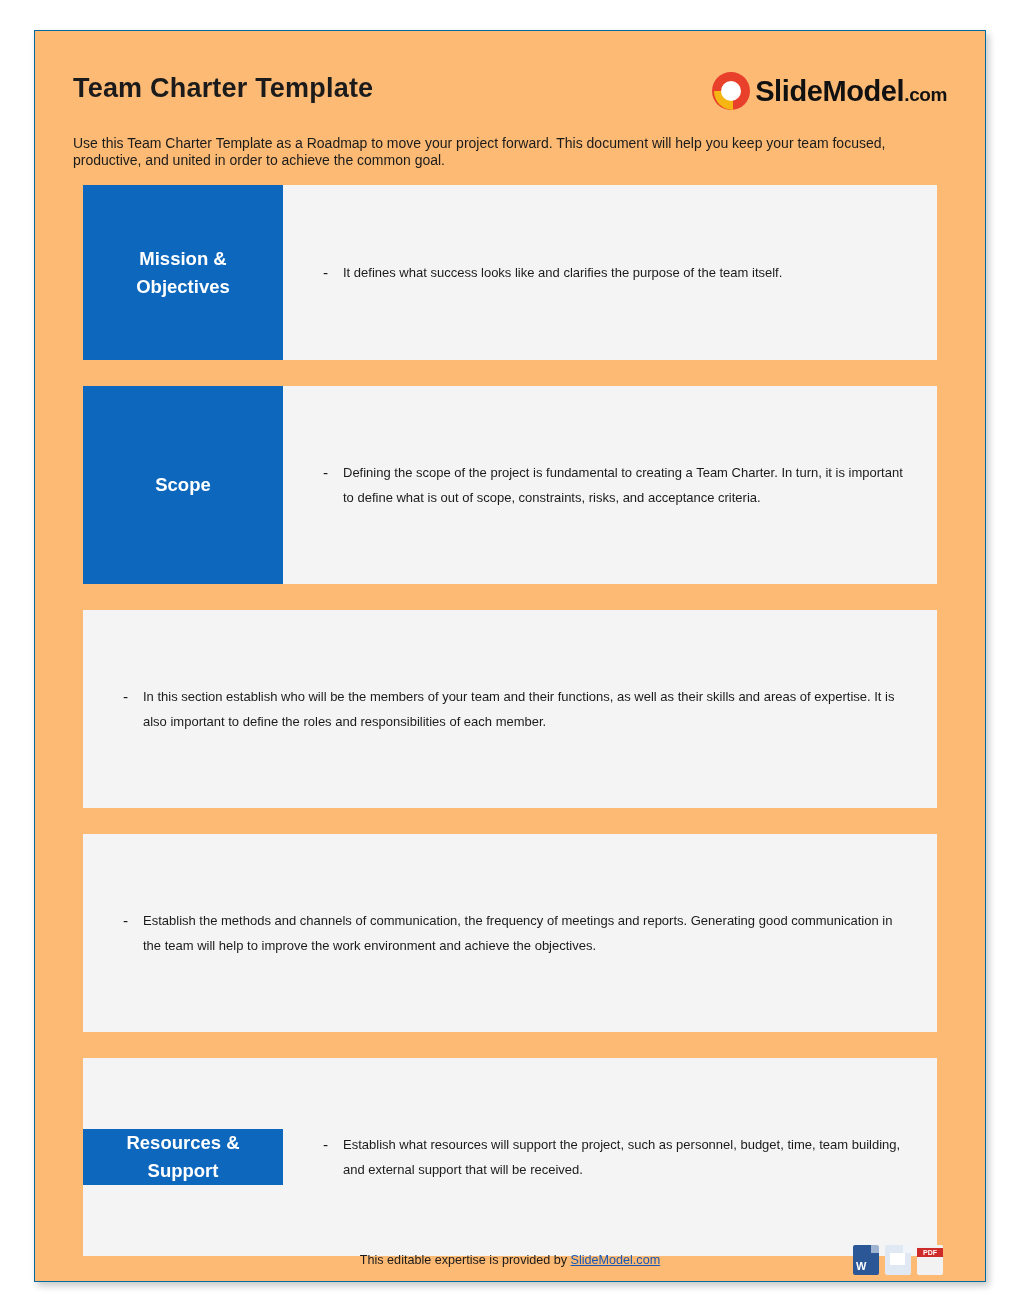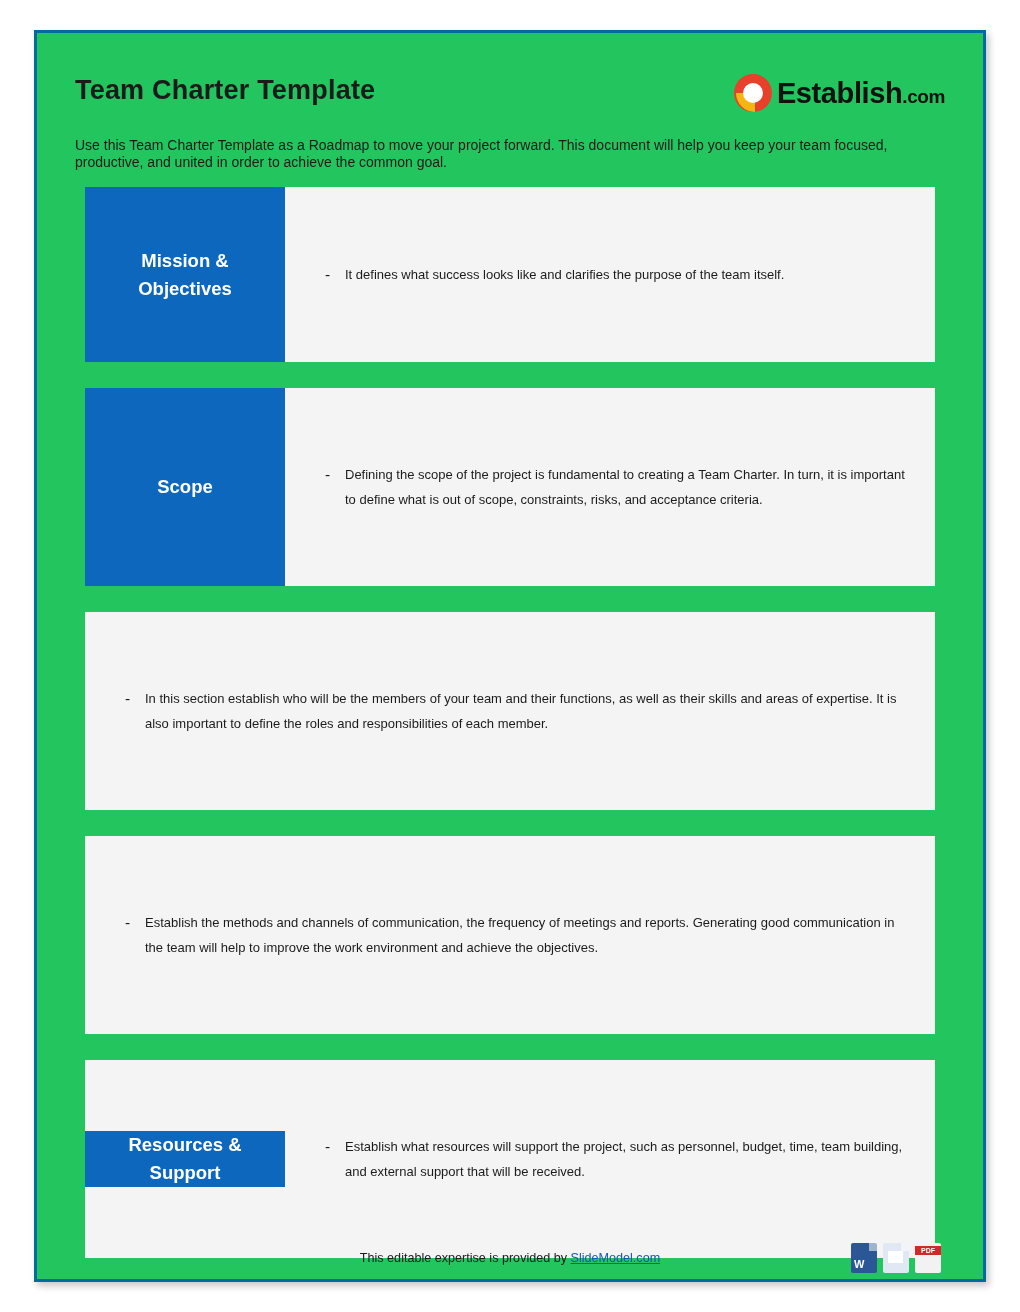--- a/index.html
+++ b/index.html
@@ -12,22 +12,22 @@
     height: 1312px;
     font-family: "Liberation Sans", sans-serif;
     overflow: hidden;
   }
   .page {
     position: absolute;
     left: 34px;
     top: 30px;
     width: 952px;
     height: 1252px;
-    background: #22c55e;
-    border: 3px solid #0369a1;
+    background: #fdba74;
+    border: 1px solid #0369a1;
     box-shadow: 3px 4px 7px rgba(0,0,0,0.22);
     box-sizing: border-box;
   }
   .header {
     position: relative;
     height: 74px;
     margin: 26px 38px 0 38px;
   }
   .doc-title {
     position: absolute;
@@ -213,21 +213,21 @@
 <div class="page">
 
   <div class="header">
     <div class="doc-title">Team Charter Template</div>
     <div class="logo">
       <div class="logo-mark">
         <div class="ring"></div>
         <div class="wedge"></div>
         <div class="wedge2"></div>
       </div>
-      <div class="logo-text"><span>Establish</span><span class="dotcom">.com</span></div>
+      <div class="logo-text"><span>SlideModel</span><span class="dotcom">.com</span></div>
     </div>
   </div>
 
   <div class="intro">Use this Team Charter Template as a Roadmap to move your project forward. This document will help you keep your team focused, productive, and united in order to achieve the common goal.</div>
 
   <div class="rows">
 
     <div class="row r1">
       <div class="row-label">Mission &amp; Objectives</div>
       <div class="row-body">

